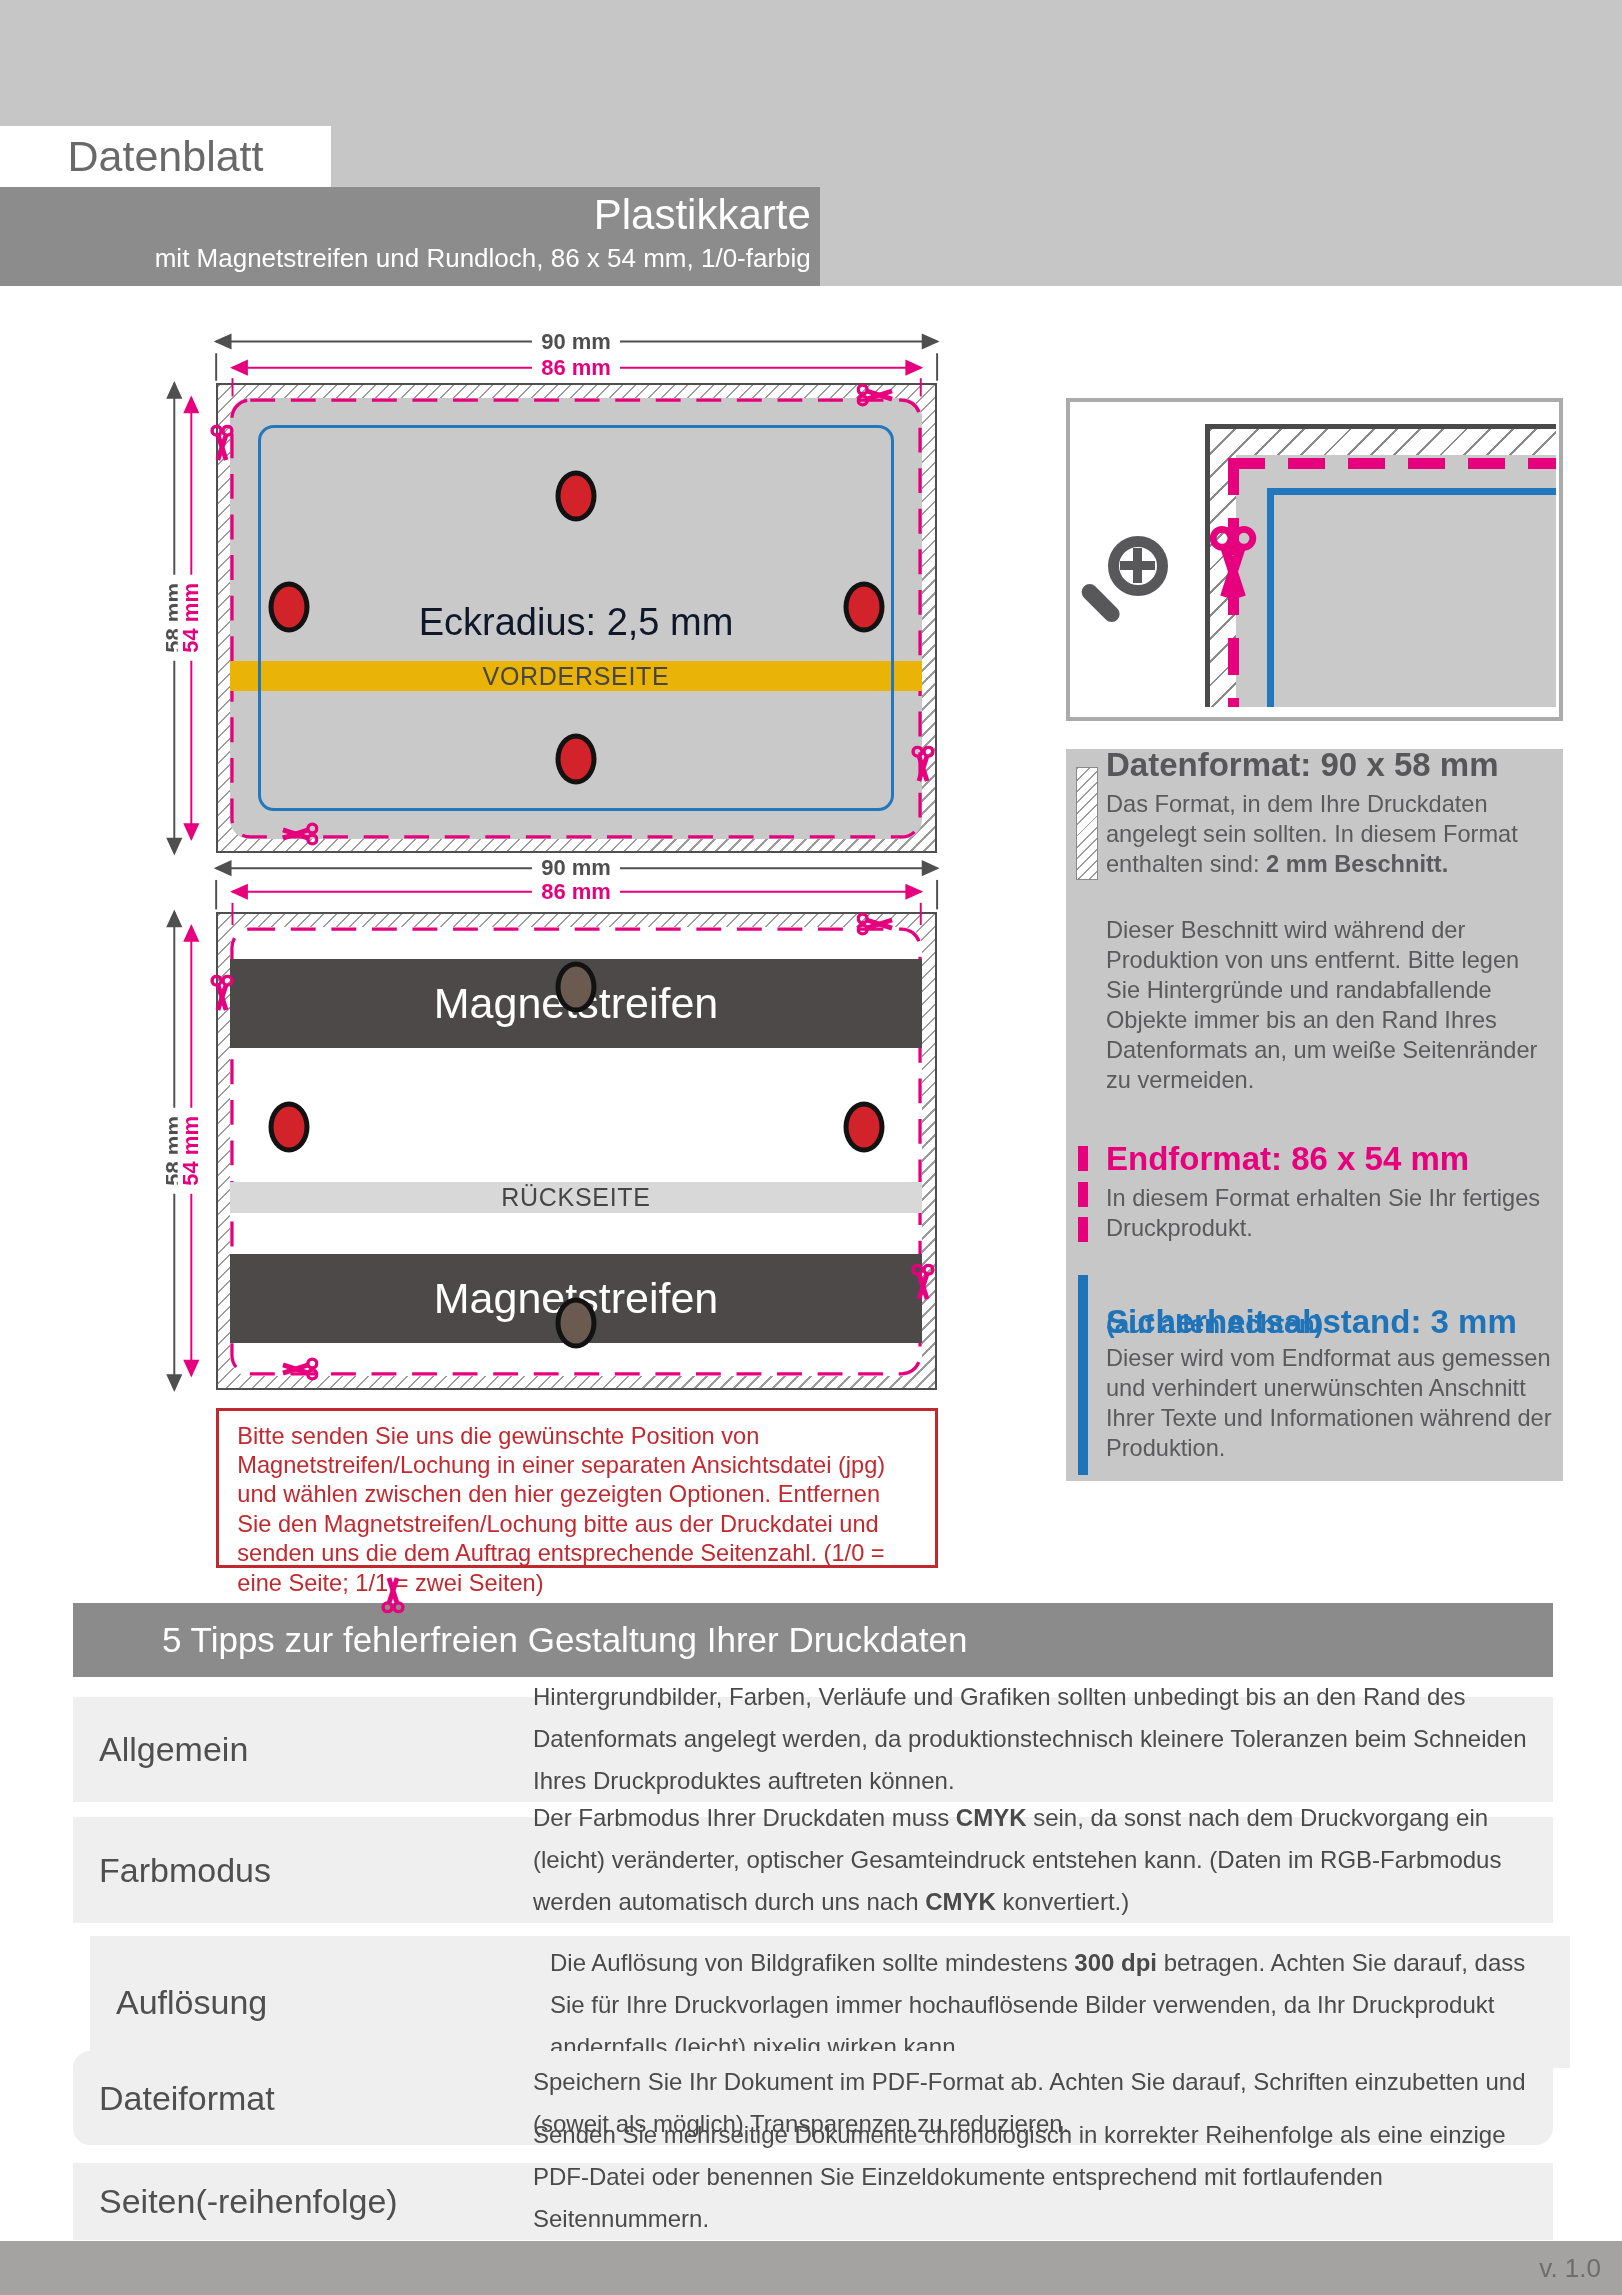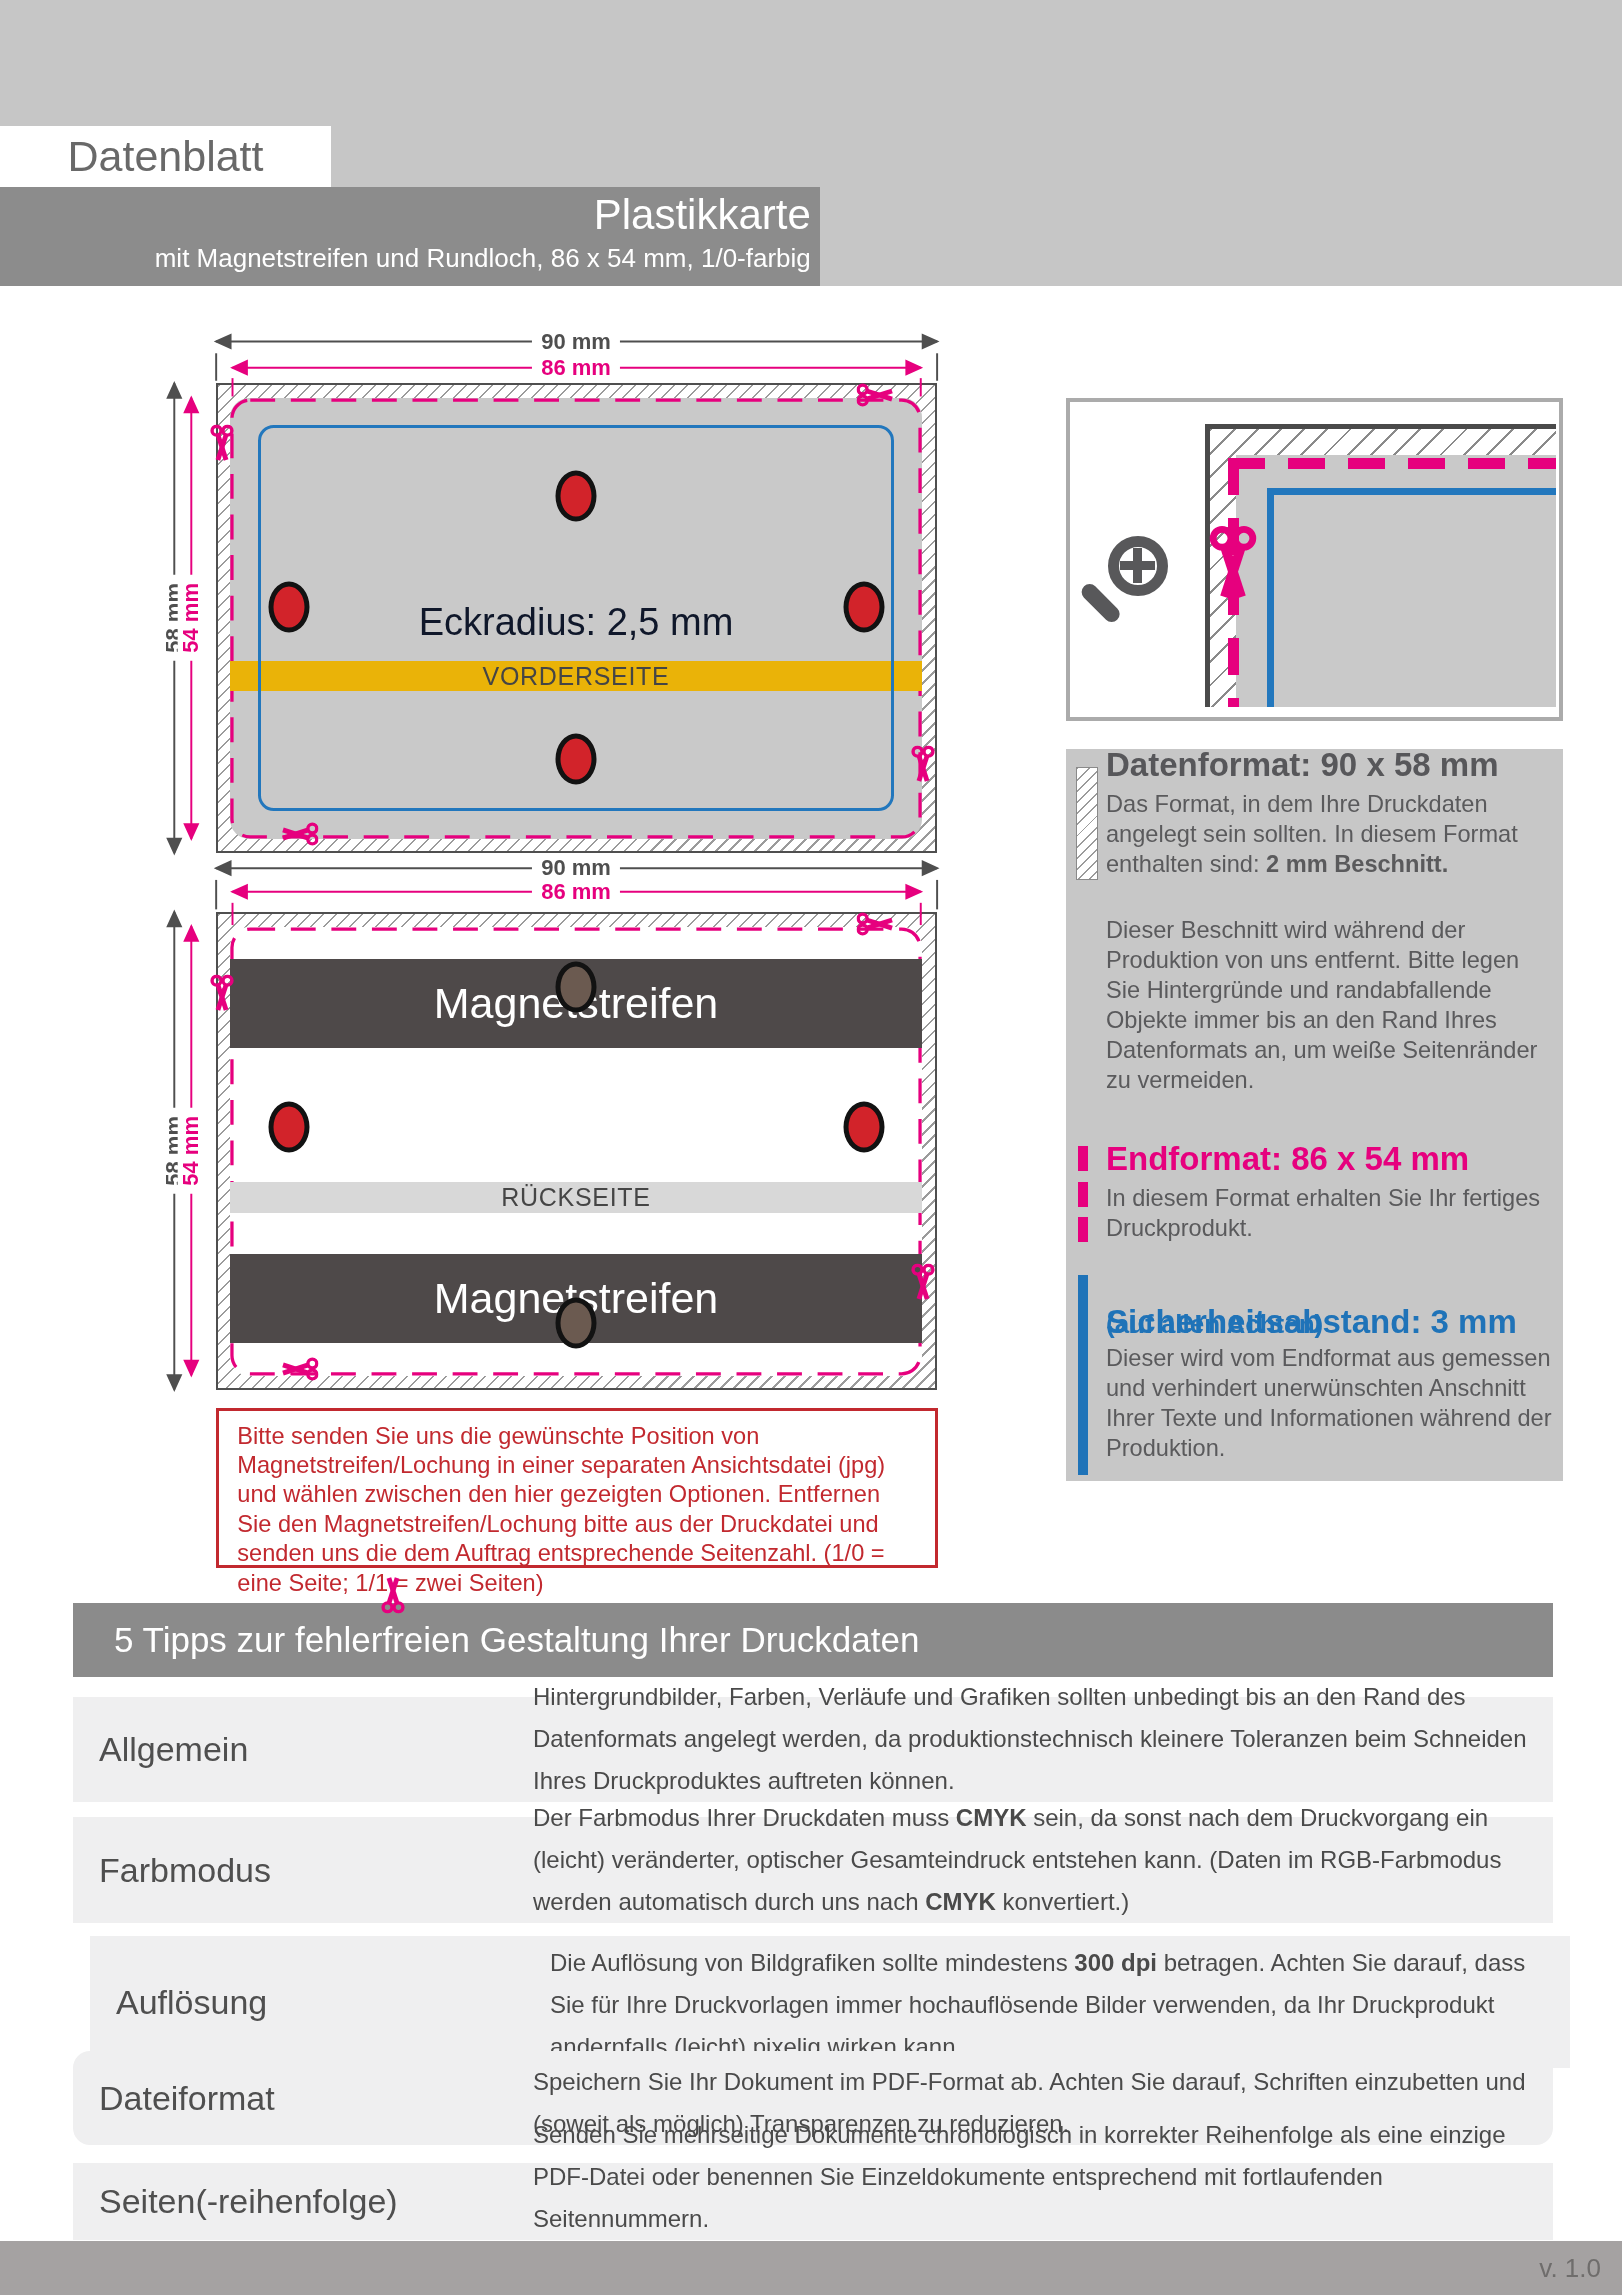--- a/index.html
+++ b/index.html
@@ -70,21 +70,21 @@
   .cd-hatch-left{left:1210px;top:429px;width:26px;height:278px;}
   .cd-gray{left:1236px;top:455px;width:320px;height:252px;background:#c9c9c9;}
   .cd-dash-h{left:1228px;top:458px;width:328px;height:10.5px;
         background:repeating-linear-gradient(90deg,#e6007e 0 37px,transparent 37px 60px);}
   .cd-dash-v{left:1228px;top:458px;width:10.5px;height:249px;
         background:repeating-linear-gradient(180deg,#e6007e 0 37px,transparent 37px 60px);}
   .cd-blue-h{left:1267px;top:488px;width:289px;height:6.5px;background:#2277bd;}
   .cd-blue-v{left:1267px;top:488px;width:6.5px;height:219px;background:#2277bd;}
   
   .tips-bar{left:73px;top:1603px;width:1480px;height:74px;background:#8b8b8b;}
-  .tips-bar span{display:block;padding-left:41px;line-height:74px;font-size:35px;color:#fff;}
+  .tips-bar span{display:block;padding-left:41px;line-height:74px;font-size:35px;color:#fff;margin-left:48px;}
   .tip-row{left:73px;width:1480px;background:#efeff0;}
   .tip-label{left:26px;top:0;bottom:0;display:flex;align-items:center;font-size:34px;color:#4f4f4f;}
   .tip-text{left:460px;top:0;bottom:0;width:1001px;display:flex;align-items:flex-end;
         font-size:24px;line-height:42px;color:#4a4a4a;}
   
   .footer-bar{left:0;top:2241px;width:1623px;height:55px;background:#a5a2a2;}
   .footer-bar span{position:absolute;right:22px;top:0;line-height:55px;font-size:26px;color:#6f6d6c;}
 </style>
 </head>
 <body>

